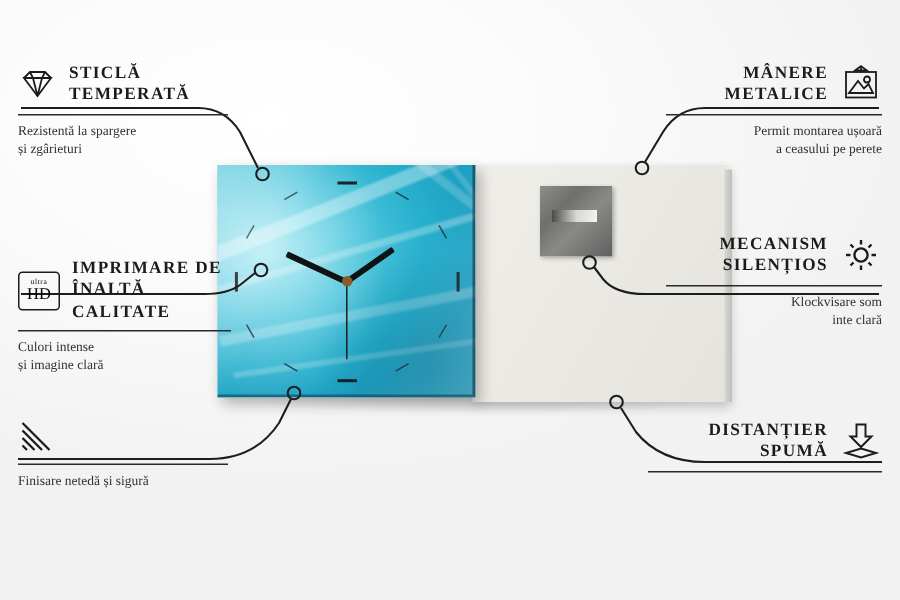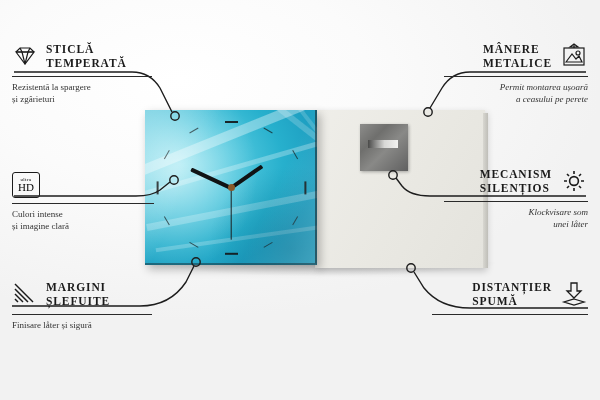--- a/index.html
+++ b/index.html
@@ -89,24 +89,24 @@
 
   
   .callout{position:absolute;}
   .ca-head{display:flex;align-items:center;gap:8px;}
   .ca-left .ca-head{justify-content:flex-start;}
   .ca-right .ca-head{justify-content:flex-end;}
   .ca-title{
     font-size:11.5px;font-weight:bold;letter-spacing:.9px;color:#1b1b1b;
     line-height:1.25;text-transform:uppercase;white-space:pre-line;
   }
-  .ca-right .ca-title{text-align:left;}
+  .ca-right .ca-title{text-align:right;}
   .ca-rule{height:1px;background:#2a2a2a;margin:5px 0 4px;}
   .ca-sub{font-size:9px;color:#333;line-height:1.35;white-space:pre-line;}
-  .ca-right .ca-sub{text-align:right;font-style:italic;}
+  .ca-right .ca-sub{text-align:right;}
   .ico{flex:0 0 auto;display:block;}
 
   
   #wires{position:absolute;inset:0;pointer-events:none;}
   #wires path{fill:none;stroke:#1d1d1d;stroke-width:1.4;}
   #wires circle{fill:none;stroke:#1d1d1d;stroke-width:1.4;}
 </style>
 </head>
 <body>
 
@@ -203,41 +203,41 @@
 și zgârieturi</div>
   </div>
 
   <div class="callout ca-left" style="left:12px;top:172px;width:142px;">
     <div class="ca-head">
       <div style="flex:0 0 auto;width:26px;height:24px;border:1.3px solid #1b1b1b;border-radius:3px;
                   display:flex;flex-direction:column;align-items:center;justify-content:center;line-height:1;">
         <span style="font-size:5px;letter-spacing:.4px;">ultra</span>
         <span style="font-size:11px;font-weight:normal;">HD</span>
       </div>
+      <div class="ca-title">IMPRIMARE DE
+ÎNALTĂ CALITATE</div>
     </div>
     <div class="ca-rule"></div>
     <div class="ca-sub">Culori intense
 și imagine clară</div>
   </div>
 
   <div class="callout ca-left" style="left:12px;top:280px;width:140px;">
     <div class="ca-head">
       <svg class="ico" width="26" height="24" viewBox="0 0 26 24">
         <g stroke="#1b1b1b" stroke-width="1.5">
           <path d="M3,2 L21,20"></path>
             <path d="M3,7 L16,20"></path>
           <path d="M3,12 L11,20"></path>
             <path d="M3,17 L6,20"></path>
         </g>
       </svg>
-      <div class="ca-title">MARGINI
-ȘLEFUITE</div>
-    </div>
-    <div class="ca-rule"></div>
-    <div class="ca-sub">Finisare låter și sigură</div>
+    </div>
+    <div class="ca-rule"></div>
+    <div class="ca-sub">Finisare netedă și sigură</div>
   </div>
 
   <div class="callout ca-right" style="left:444px;top:42px;width:144px;">
     <div class="ca-head">
       <div class="ca-title">MÂNERE
 METALICE</div>
       <svg class="ico" width="28" height="26" viewBox="0 0 28 26">
         <g fill="none" stroke="#1b1b1b" stroke-width="1.2">
           <path d="M10,4 L14,1 L18,4 Z"></path>
           <path d="M14,1 L14,5"></path>
@@ -245,35 +245,35 @@
           <path d="M6,19 L12,11 L16,16 L19,13 L22,19 Z"></path>
           <circle cx="18" cy="10" r="2"></circle>
         </g>
       </svg>
     </div>
     <div class="ca-rule"></div>
     <div class="ca-sub">Permit montarea ușoară
 a ceasului pe perete</div>
   </div>
 
-  <div class="callout ca-right" style="left:444px;top:167px;width:144px;">
+  <div class="callout ca-right" style="left:444px;top:156px;width:144px;">
     <div class="ca-head">
       <div class="ca-title">MECANISM
 SILENȚIOS</div>
       <svg class="ico" width="28" height="26" viewBox="0 0 28 26">
         <g fill="none" stroke="#1b1b1b" stroke-width="1.6">
           <circle cx="14" cy="13" r="4.4"></circle>
           <path d="M14,3 L14,6 M14,20 L14,23 M4,13 L7,13 M21,13 L24,13
                    M7,6 L9,8 M19,18 L21,20 M21,6 L19,8 M9,18 L7,20"></path>
         </g>
       </svg>
     </div>
     <div class="ca-rule"></div>
     <div class="ca-sub">Klockvisare som
-unei låter</div>
+inte clară</div>
   </div>
 
   <div class="callout ca-right" style="left:432px;top:280px;width:156px;">
     <div class="ca-head">
       <div class="ca-title">DISTANȚIER
 SPUMĂ</div>
       <svg class="ico" width="28" height="26" viewBox="0 0 28 26">
         <g fill="none" stroke="#1b1b1b" stroke-width="1.3">
           <path d="M11,2 L17,2 L17,10 L21,10 L14,17 L7,10 L11,10 Z"></path>
           <path d="M14,18 L24,21 L14,24 L4,21 Z"></path>

